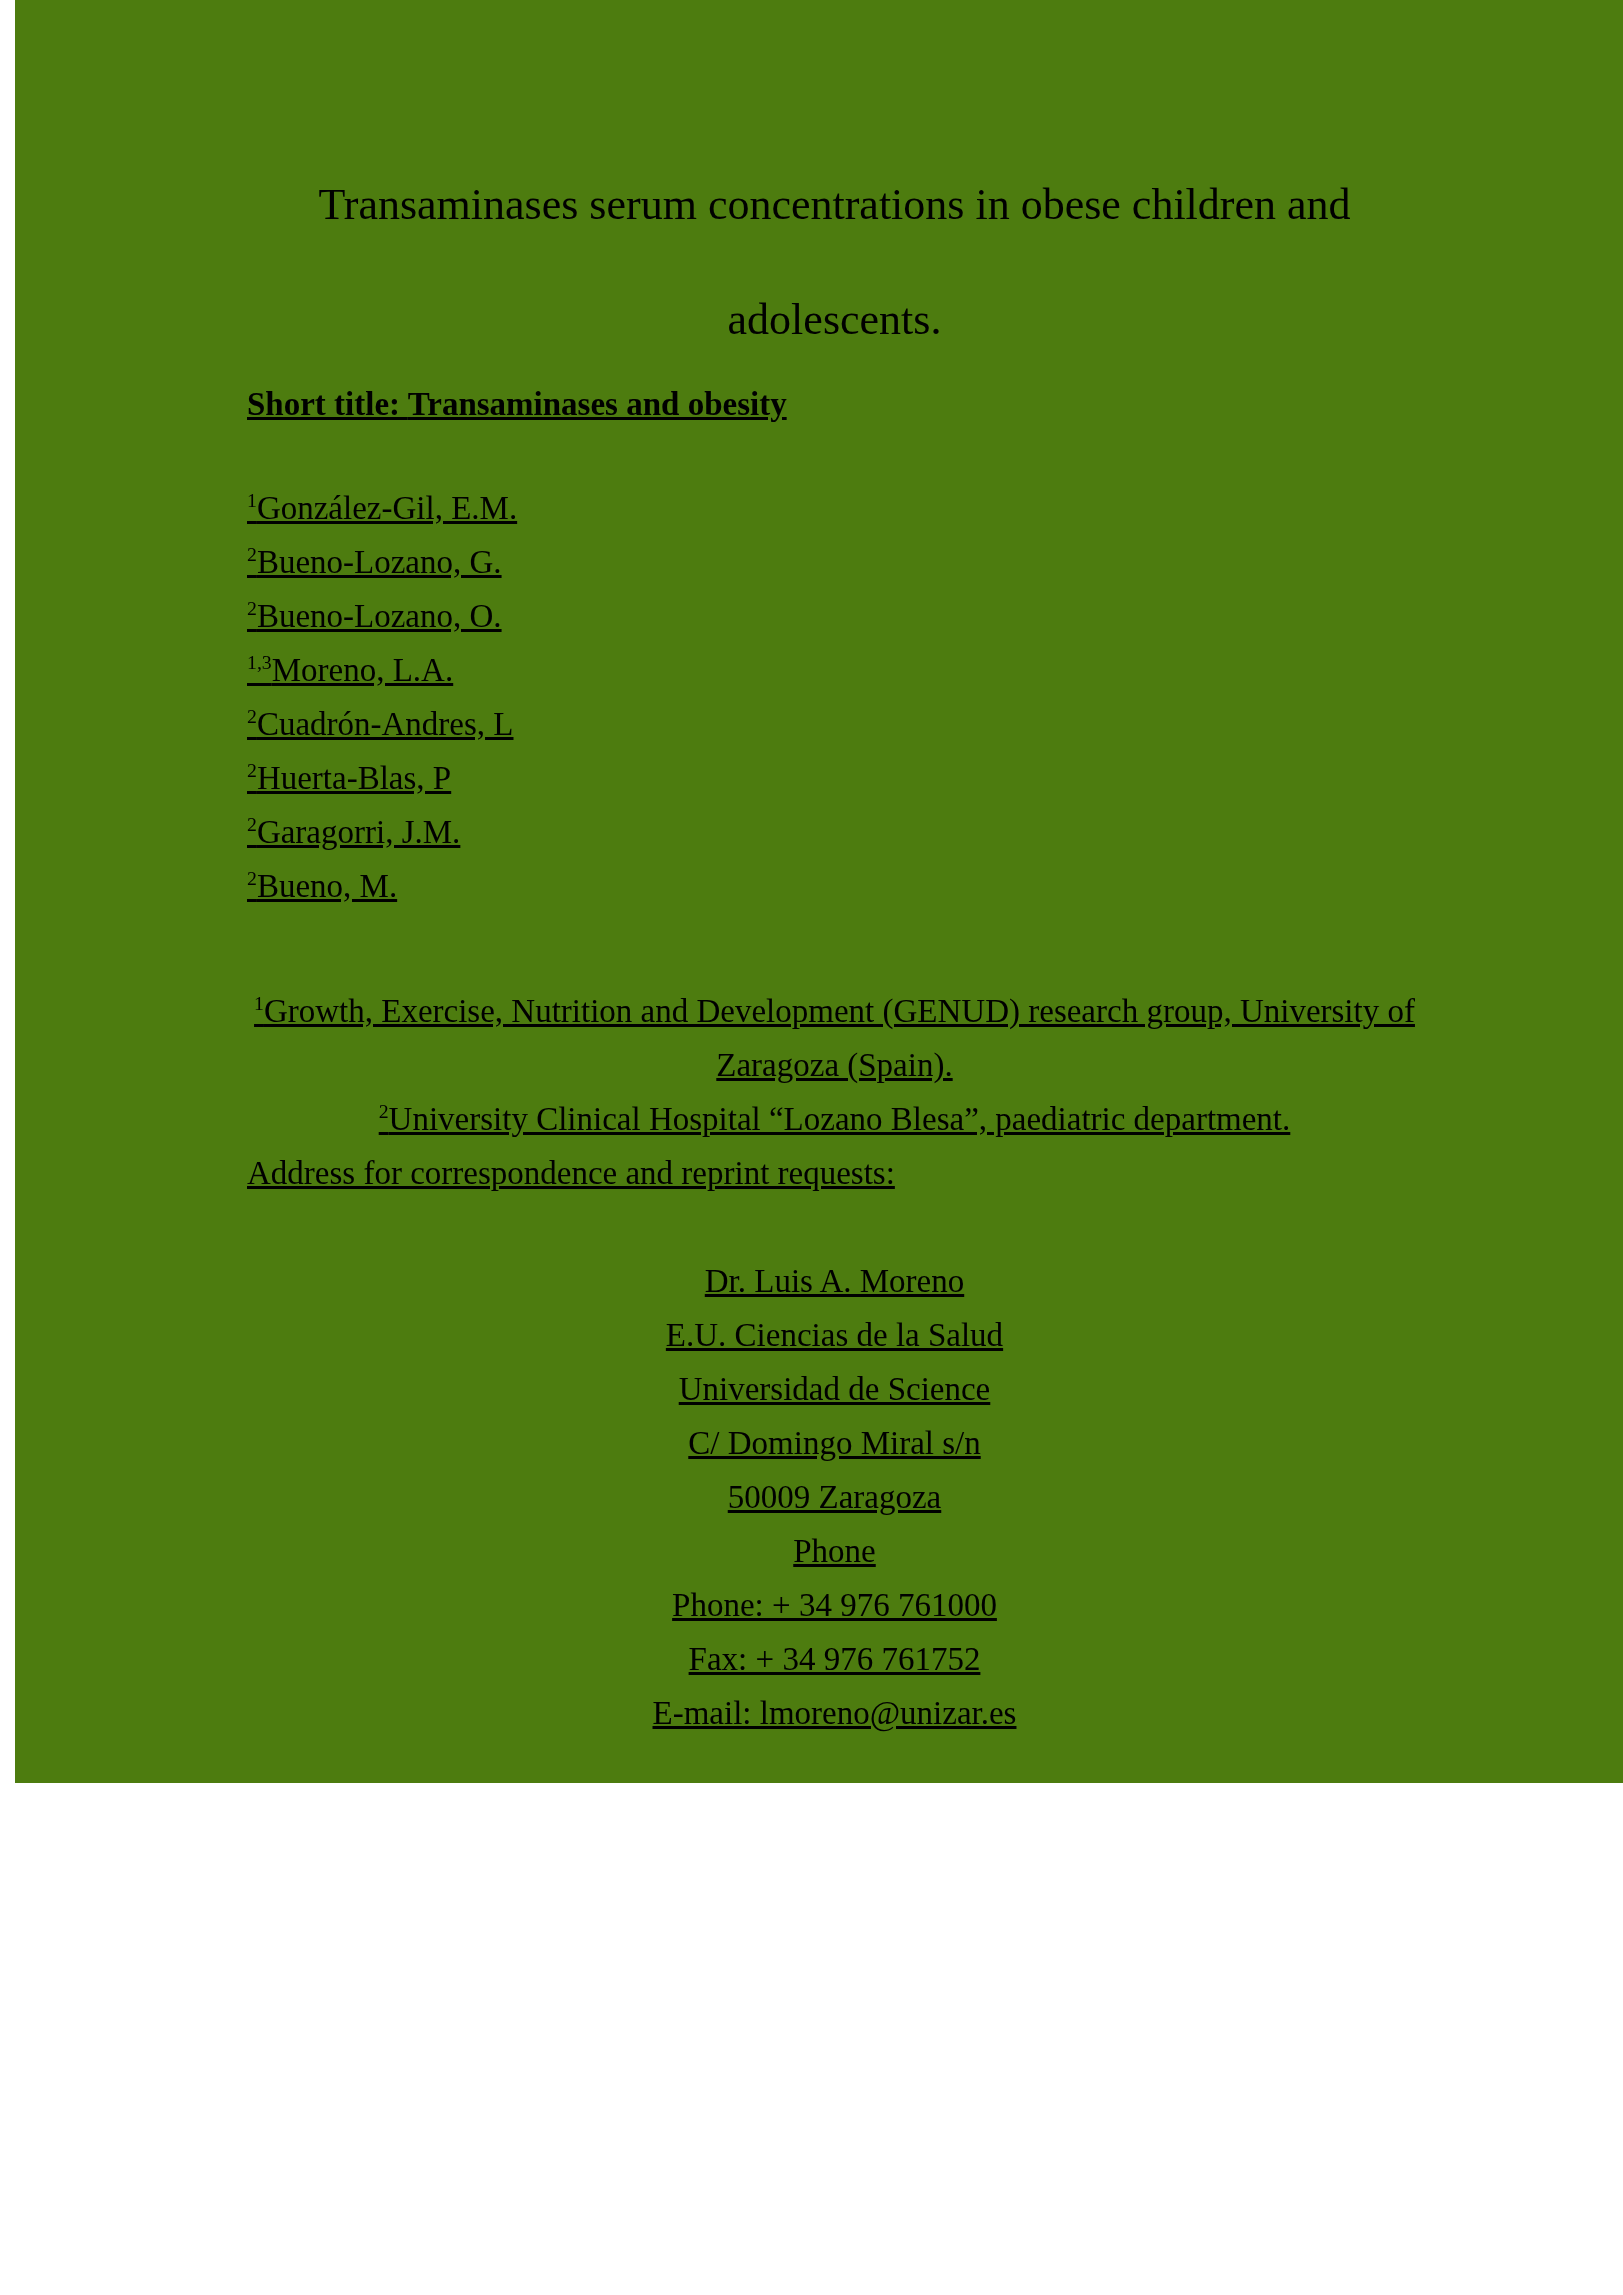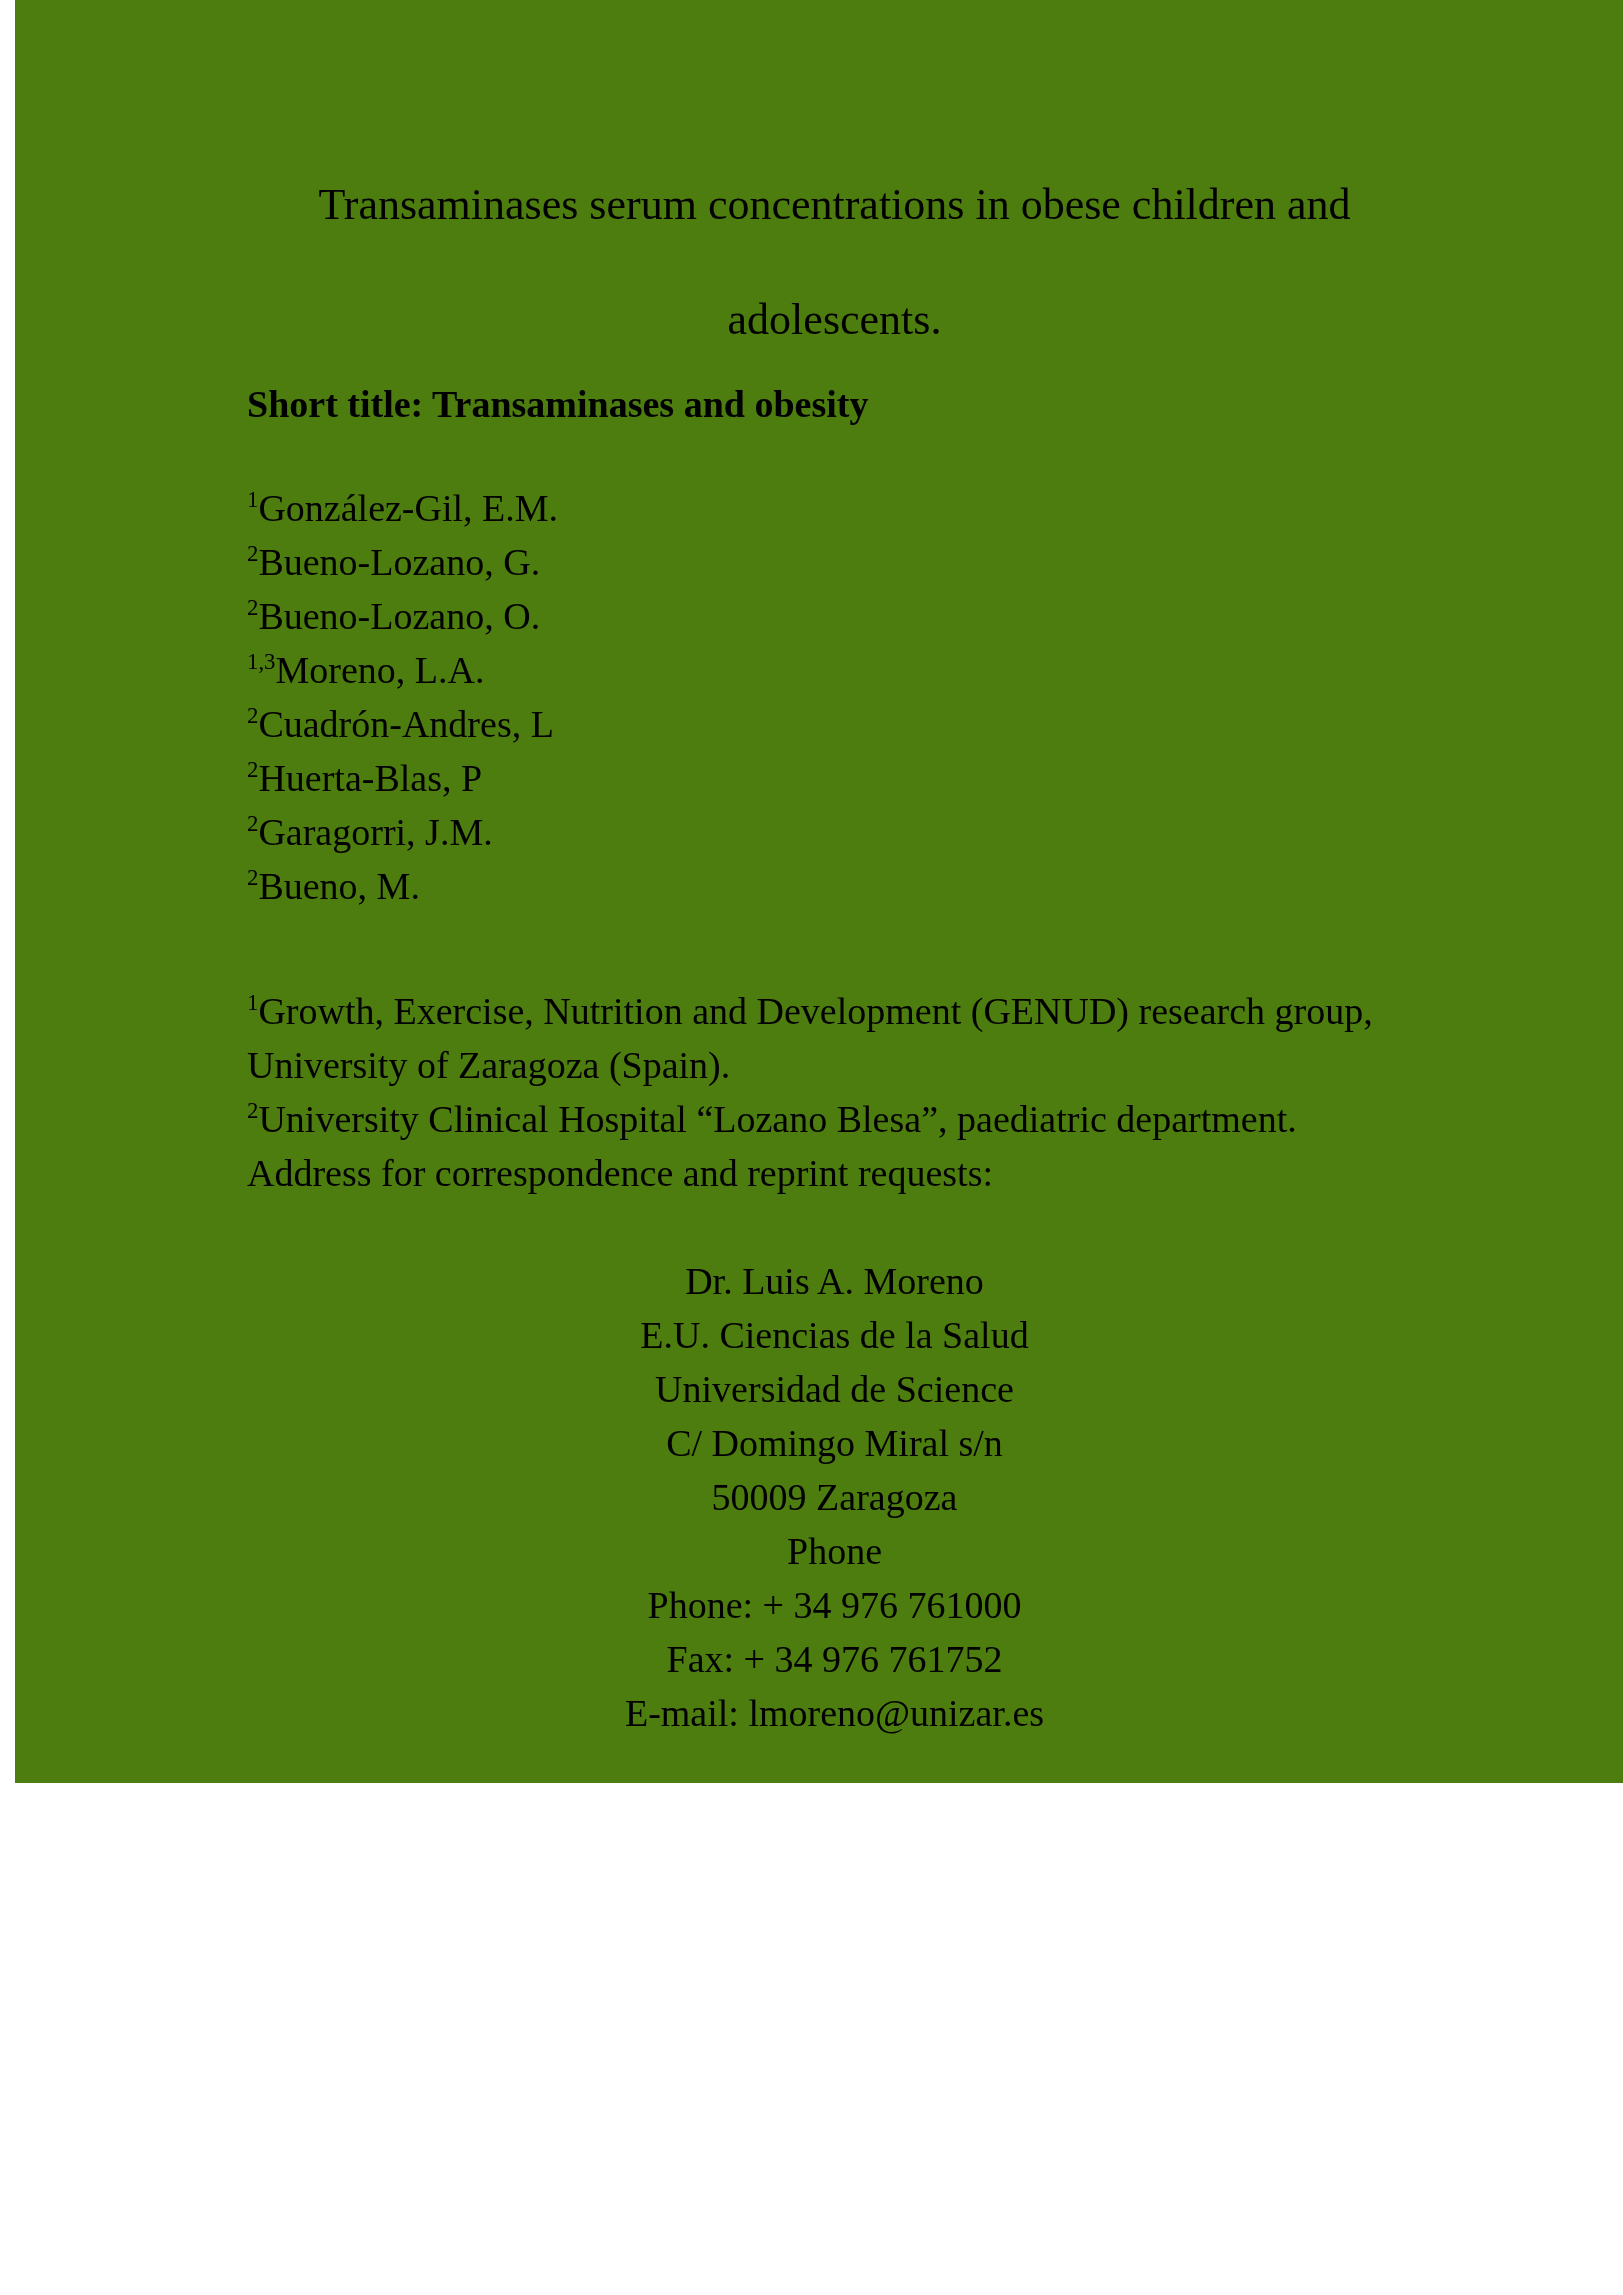--- a/index.html
+++ b/index.html
@@ -23,27 +23,28 @@
     text-align: center;
     margin: 147px 0 0 0;
   }
   .short-title {
     font-size: 33px;
     line-height: 54px;
     font-weight: bold;
     margin: 23px 0 0 0;
   }
   .authors { margin-top: 50px; }
-  .affiliations { margin-top: 71px; }
+  .affiliations { margin-top: 71px; text-align: center; }
   .address-label { margin-top: 72px; }
   .correspondence { margin-top: 54px; text-align: center; }
   p.line {
-    font-size: 38px;
+    font-size: 33px;
     line-height: 54px;
     margin: 0;
+    text-decoration: underline;
   }
   sup {
     font-size: 60%;
     line-height: 0;
   }
 </style>
 </head>
 <body>
 
 <div class="page">

